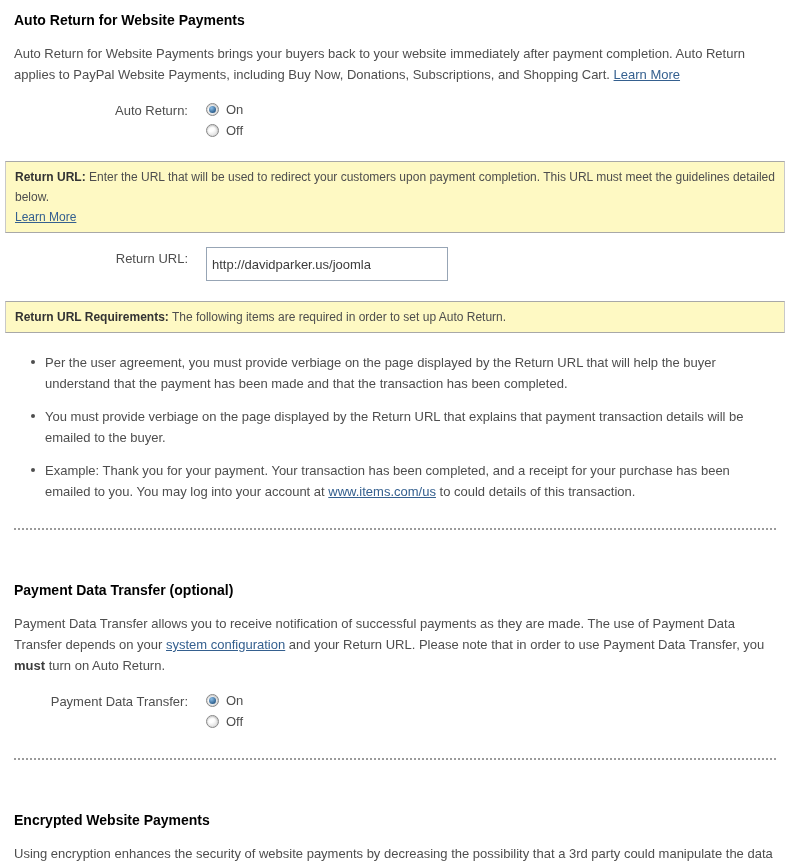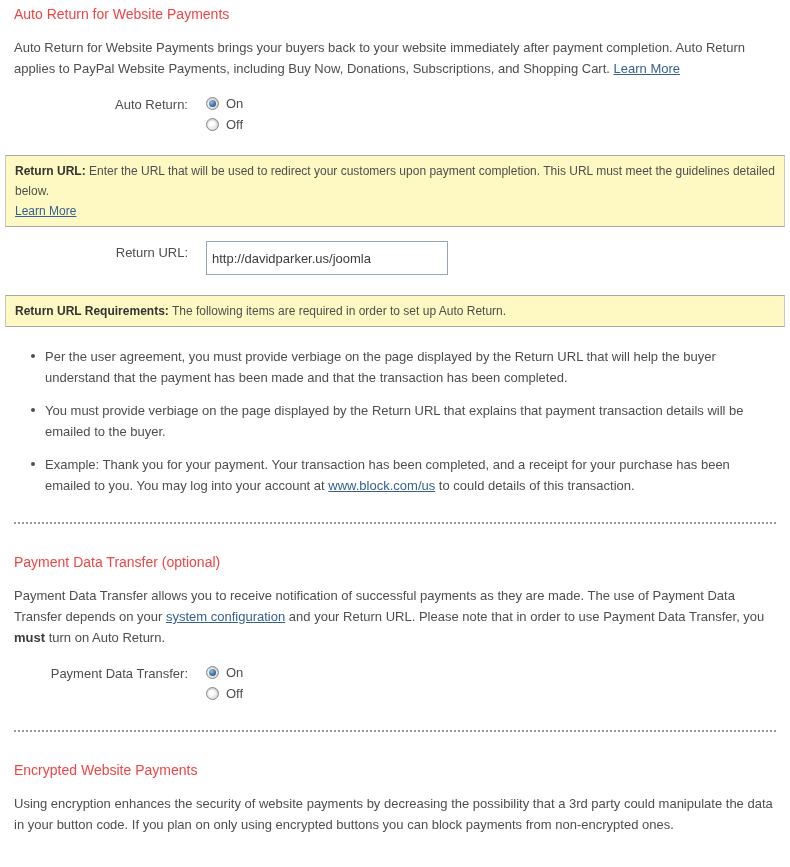--- a/index.html
+++ b/index.html
@@ -10,24 +10,24 @@
     overflow: hidden;
     font-family: "Liberation Sans", "DejaVu Sans", sans-serif;
     font-size: 13px;
     line-height: 21px;
     color: #4e4e4e;
   }
   .page { padding: 0 14px; }
 
   h2.section-heading {
     font-size: 14px;
-    font-weight: normal;
-    color: #ef4444;
+    font-weight: bold;
+    color: #000000;
     line-height: 16px;
-    padding-top: 6px;
+    padding-top: 12px;
   }
   .para { margin-top: 15px; }
   .para b, .note b { color: #3c3c3c; }
 
   a.lnk, .lnk {
     color: #35608f;
     text-decoration: underline;
     cursor: pointer;
   }
 
@@ -98,21 +98,21 @@
     border-radius: 50%;
     background: #4e4e4e;
   }
 
   .dotted-sep {
     border: 0;
     border-top: 2px dotted #9b9b9b;
     height: 0;
     margin-top: 26px;
   }
-  .section { margin-top: 24px; }
+  .section { margin-top: 40px; }
   .token-line { margin-top: 21px; }
 </style>
 </head>
 <body>
 
 <div class="page">
 
   <h2 class="section-heading">Auto Return for Website Payments</h2>
 
   <p class="para"><span>Auto Return for Website Payments brings your buyers back to your website immediately after payment completion. Auto Return applies to PayPal Website Payments, including Buy Now, Donations, Subscriptions, and Shopping Cart. </span><a class="lnk">Learn More</a></p>
@@ -145,21 +145,21 @@
     </div>
   </div>
 
   <div class="info-bar">
     <div><b>Return URL Requirements:</b><span> The following items are required in order to set up Auto Return.</span></div>
   </div>
 
   <ul class="bullet-list">
       <li><span>Per the user agreement, you must provide verbiage on the page displayed by the Return URL that will help the buyer understand that the payment has been made and that the transaction has been completed.</span></li>
       <li><span>You must provide verbiage on the page displayed by the Return URL that explains that payment transaction details will be emailed to the buyer.</span></li>
-      <li><span>Example: Thank you for your payment. Your transaction has been completed, and a receipt for your purchase has been emailed to you. You may log into your account at </span><a class="lnk">www.block.com/us</a><span> to could details of this transaction.</span></li>
+      <li><span>Example: Thank you for your payment. Your transaction has been completed, and a receipt for your purchase has been emailed to you. You may log into your account at </span><a class="lnk">www.items.com/us</a><span> to could details of this transaction.</span></li>
     </ul>
 
   <hr class="dotted-sep">
 
   <div class="section">
     <h2 class="section-heading">Payment Data Transfer (optional)</h2>
 
     <p class="para"><span>Payment Data Transfer allows you to receive notification of successful payments as they are made. The use of Payment Data Transfer depends on your </span><a class="lnk">system configuration</a><span> and your Return URL. Please note that in order to use Payment Data Transfer, you </span><b>must</b><span> turn on Auto Return.</span></p>
 
     <div class="form-block">

